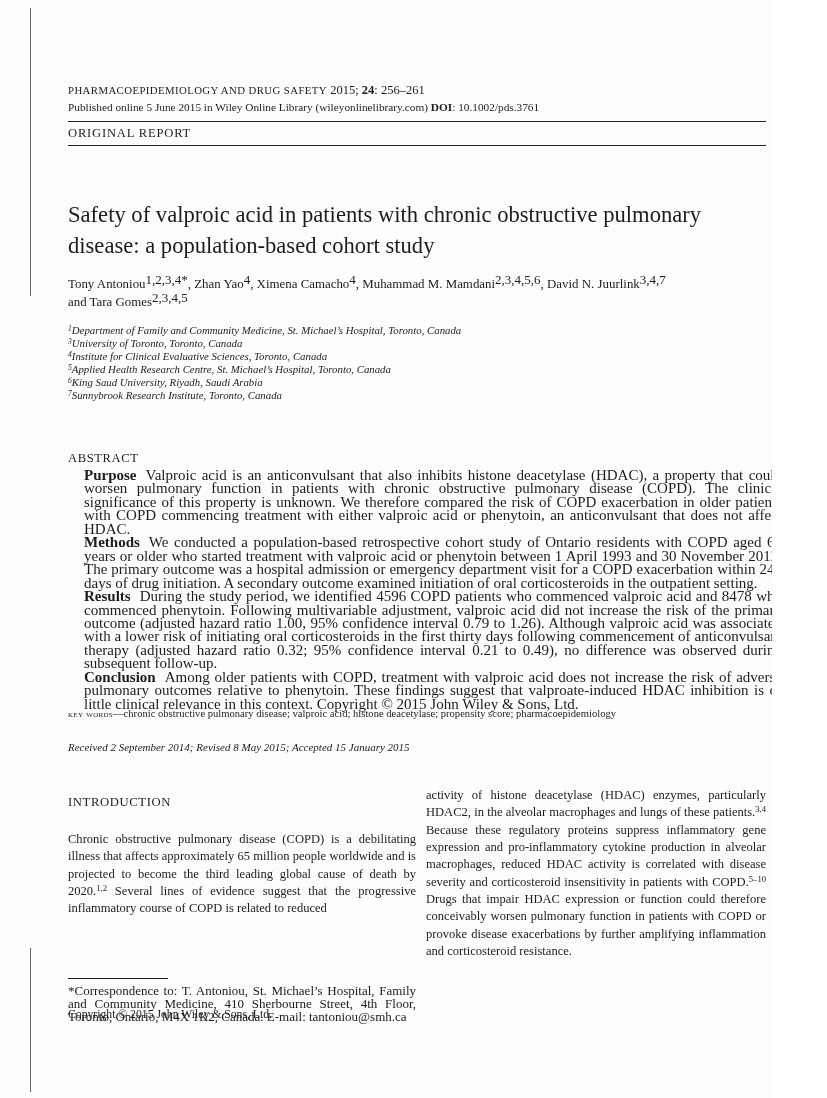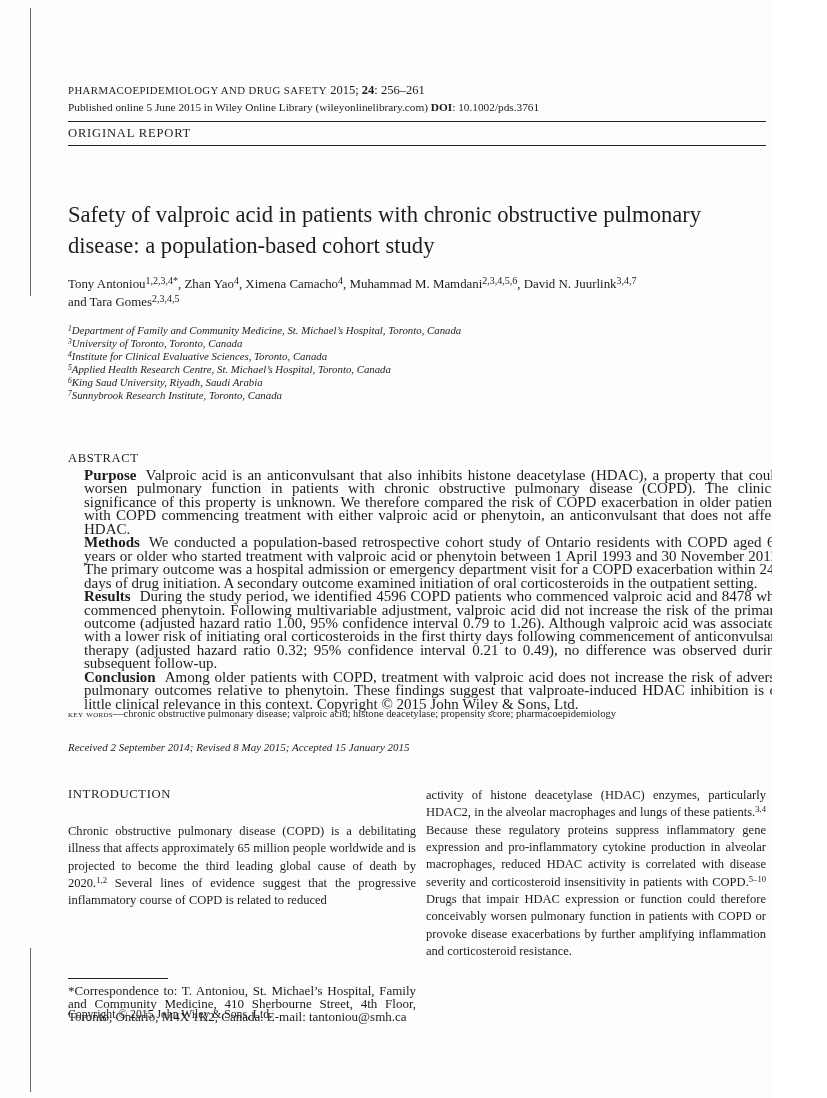--- a/index.html
+++ b/index.html
@@ -23,38 +23,38 @@
   b, .bold { font-weight:bold; }
 
   .rule { left:68px; width:698px; height:0; border-top:1.3px solid #222; }
   .rule1 { top:121px; }
   .rule2 { top:145px; }
   .banner { left:68px; top:126px; width:698px; text-align:left; font-size:12.6px; letter-spacing:.8px; }
 
   
   .title { left:68px; top:199px; width:700px; font-size:22.6px; line-height:31px; }
   .authors { left:68px; top:276px; width:700px; font-size:12.9px; line-height:17.5px; }
-  .authors sup { font-size:10px; vertical-align:4px; line-height:0; }
+  .authors sup { font-size:13px; vertical-align:4px; line-height:0; }
 
   .affils { left:68px; top:324px; width:700px; font-style:italic; font-size:10.8px; line-height:12.9px; }
   .affils sup { font-size:7.6px; vertical-align:3px; line-height:0; }
 
   
   .ab-head { left:68px; top:451px; font-size:12.6px; letter-spacing:.6px; }
   .ab-body { left:84px; top:469px; width:698px; font-size:15px; line-height:13.45px; text-align:justify; }
   .ab-label { font-weight:bold; }
   .ab-gap { display:inline-block; width:9px; }
 
   .keywords { left:68px; top:708px; width:698px; font-size:10.6px; }
   .kw-label { font-variant:small-caps; letter-spacing:.3px; }
   .received { left:68px; top:741px; width:698px; font-style:italic; font-size:11px; }
 
   
   .cols { left:68px; top:787px; width:698px; display:flex; }
-  .col-left { width:348px; margin-right:10px; }
+  .col-left { width:348px; margin-right:10px;margin-top:8px; }
   .col-right { width:340px; }
   .intro-head { font-size:12.7px; letter-spacing:.6px; margin:0 0 21px 0; }
   .body-par { font-size:12.55px; line-height:17.35px; text-align:justify; }
   .body-par sup { font-size:8.6px; vertical-align:4px; line-height:0; }
 
   
   .footnote { left:68px; top:978px; width:348px; font-size:13px; line-height:13px; text-align:justify; }
   .fn-rule { width:100px; border-top:1px solid #222; margin-bottom:5px; }
 
   .copyright { left:68px; top:1008px; font-size:11.7px; }

